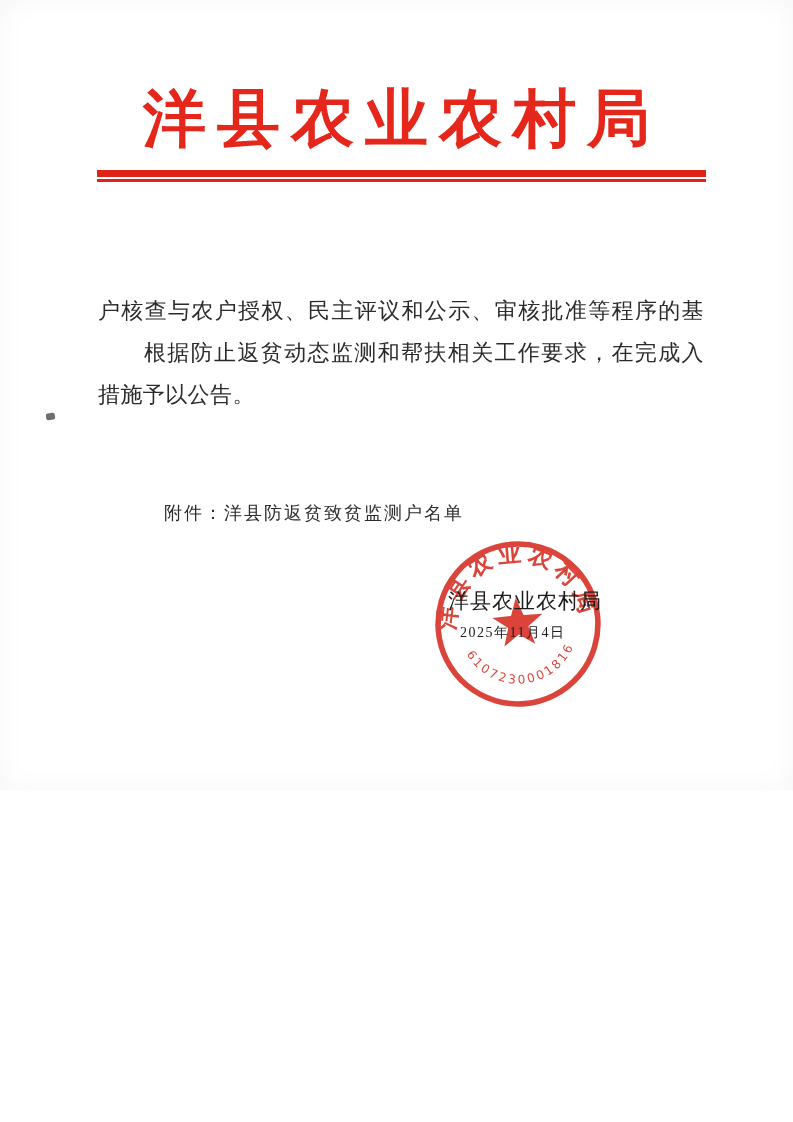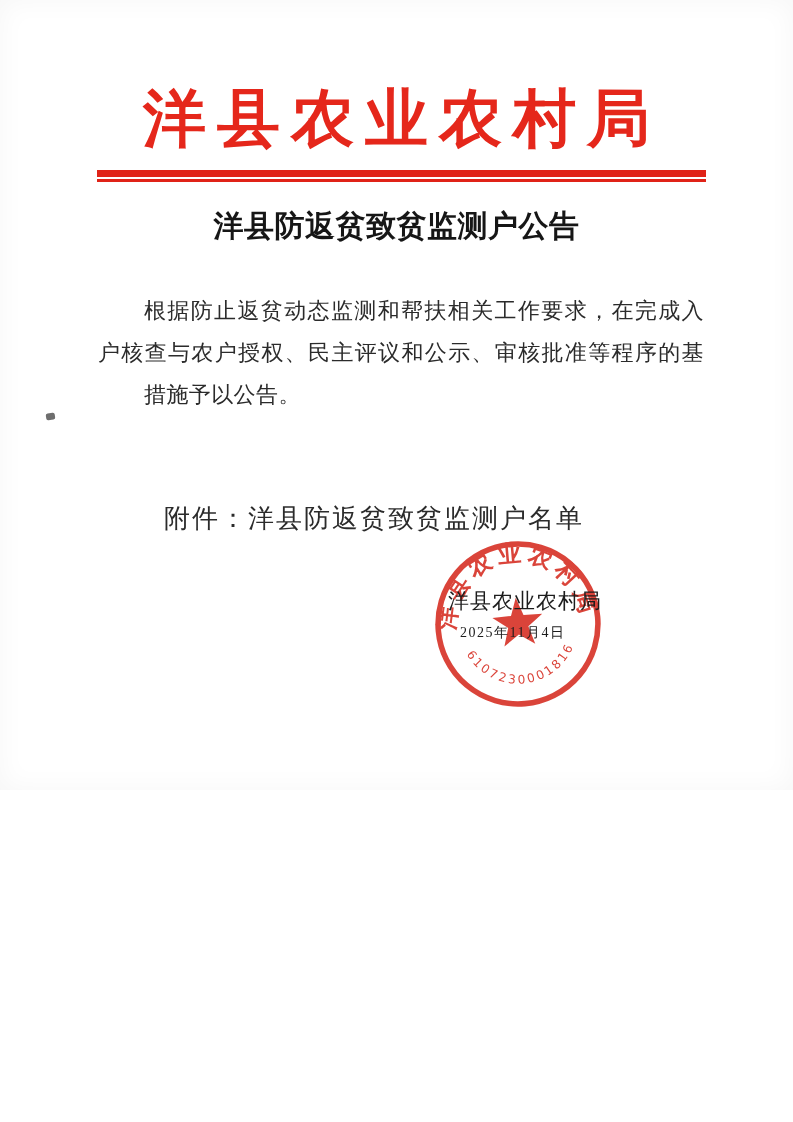--- a/index.html
+++ b/index.html
@@ -40,24 +40,24 @@
     position:absolute;left:98px;top:290px;width:606px;
     font-size:22px;line-height:42px;color:var(--ink);
     letter-spacing:0.4px;
   }
   .body-line{
     text-align:justify;
     text-align-last:justify;
     white-space:nowrap;
   }
   .body-line.first{text-indent:46px;}
-  .body-line.last{text-align-last:left;margin-left:46px;}
+  .body-line.last{text-align-last:left;}
   .attachment{
     position:absolute;left:98px;top:501px;width:606px;
-    font-size:26px;letter-spacing:2px;color:var(--ink);
+    font-size:18px;letter-spacing:2px;color:var(--ink);
     text-indent:66px;white-space:nowrap;
   }
   .signature{
     position:absolute;left:448px;top:587px;z-index:3;
     font-size:21px;letter-spacing:1px;color:#1c1c1c;white-space:nowrap;
   }
   .sign-date{
     position:absolute;left:460px;top:624px;z-index:3;
     font-size:14px;letter-spacing:1.5px;color:#1c1c1c;white-space:nowrap;
   }
@@ -92,25 +92,24 @@
 </style>
 </head>
 <body>
 
 <div class="page">
 
   <div class="letterhead">洋县农业农村局</div>
 
   <div class="rule-top"></div>
 
-  <div class="doc-title">洋县防返贫致贫监测户公告</div>
 
   <div class="body-text">
+    <div class="body-line">户核查与农户授权、民主评议和公示、审核批准等程序的基</div>
     <div class="body-line first">根据防止返贫动态监测和帮扶相关工作要求，在完成入</div>
-    <div class="body-line">户核查与农户授权、民主评议和公示、审核批准等程序的基</div>
     <div class="body-line last">措施予以公告。</div>
   </div>
 
   <div class="smudge"></div>
 
   <div class="attachment">附件：洋县防返贫致贫监测户名单</div>
 
   <svg class="seal" viewBox="0 0 170 170" aria-hidden="true">
     <defs>
       <path id="sealTopArc" d="M 26.7 106.2 A 62 62 0 1 1 143.3 106.2"></path>

